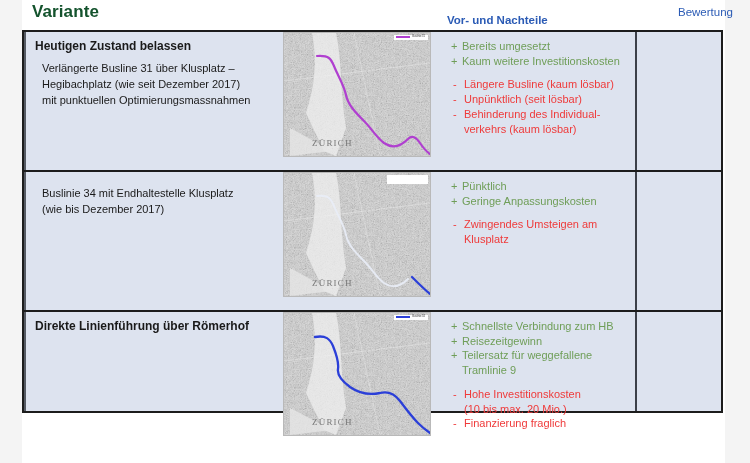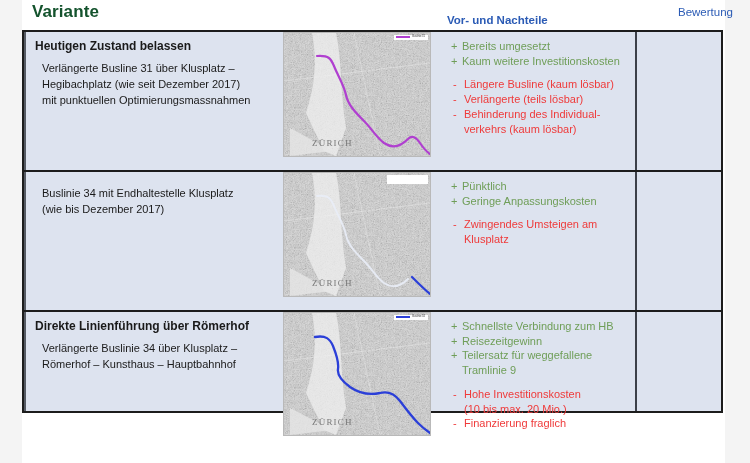--- a/index.html
+++ b/index.html
@@ -253,21 +253,21 @@
         </div>
       </div>
 
       <div class="cell-pros">
         <ul class="pro-list">
           <li class="pro-item"><span class="sign">+</span><span class="txt">Bereits umgesetzt</span></li>
           <li class="pro-item"><span class="sign">+</span><span class="txt">Kaum weitere Investitionskosten</span></li>
         </ul>
         <ul class="con-list">
           <li class="con-item"><span class="sign sign-minus">-</span><span class="txt">Längere Busline (kaum lösbar)</span></li>
-          <li class="con-item"><span class="sign sign-minus">-</span><span class="txt">Verlängerte (teils lösbar)</span></li>
+          <li class="con-item"><span class="sign sign-minus">-</span><span class="txt">Unpünktlich (seit lösbar)</span></li>
           <li class="con-item"><span class="sign sign-minus">-</span><span class="txt">Behinderung des Individual-
 verkehrs (kaum lösbar)</span></li>
         </ul>
       </div>
 
       <div class="cell-rating"></div>
     </div>
 
     <div class="row" style="height:140px;">
 
@@ -309,22 +309,20 @@
         </ul>
       </div>
 
       <div class="cell-rating"></div>
     </div>
 
     <div class="row" style="height:99px;">
 
       <div class="cell-variant">
         <div class="variant-title">Direkte Linienführung über Römerhof</div>
-        <div class="variant-desc">Verlängerte Buslinie 34 über Klusplatz –
-Römerhof – Kunsthaus – Hauptbahnhof</div>
       </div>
 
       <div class="cell-map">
         <div class="map" style="height:124px;">
           <svg width="146" height="122" viewBox="0 0 146 122">
             <rect x="0" y="0" width="146" height="122" fill="#d8d8d8"></rect>
             <rect x="0" y="0" width="146" height="122" filter="url(#grainA)" opacity="0.95"></rect>
             <rect x="0" y="0" width="146" height="122" filter="url(#grainB)" opacity="0.55"></rect>
             <path d="M28 0 C34 30, 30 55, 22 80 L40 117 L52 122 L62 95 C56 60, 58 28, 52 0 Z" fill="#efefef" opacity="0.75"></path>
             <path d="M6 95 L48 117 L6 122 Z" fill="#e6e6e6" opacity="0.8"></path>

